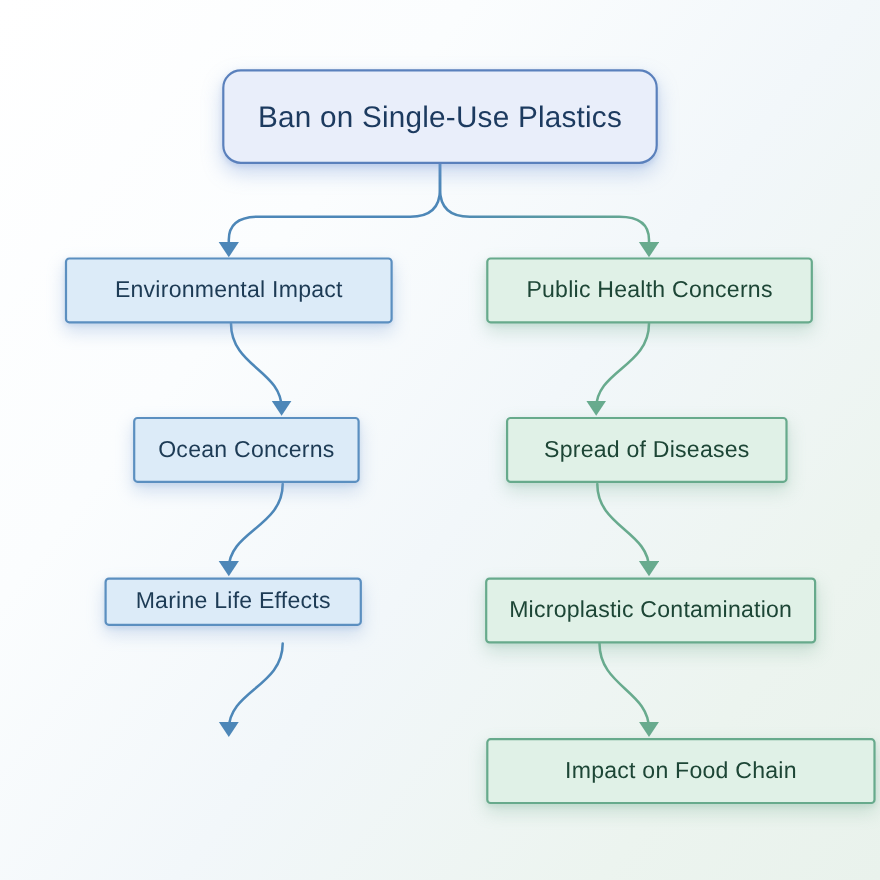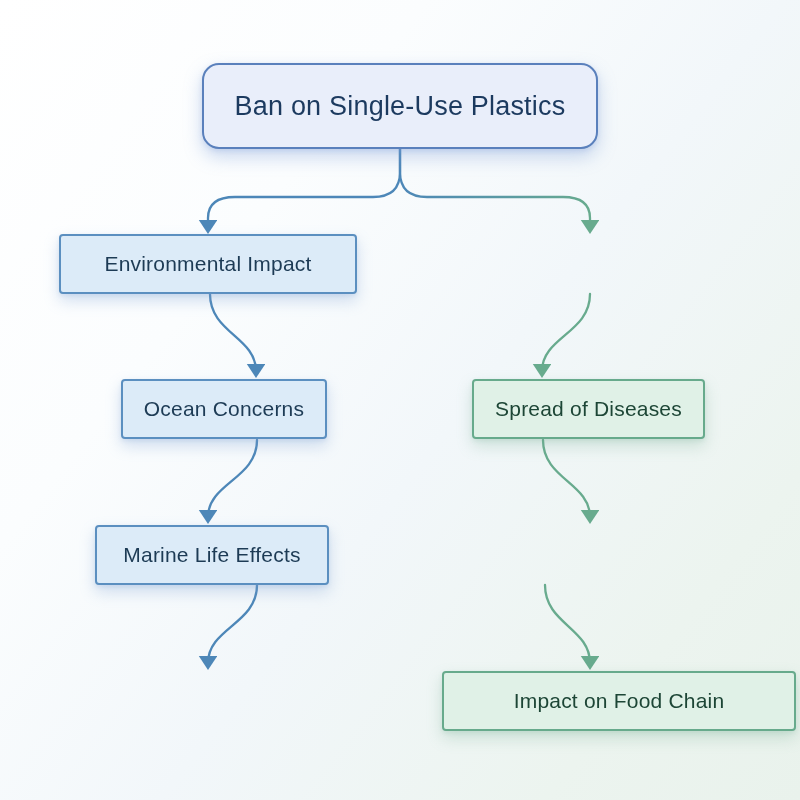--- a/index.html
+++ b/index.html
@@ -71,22 +71,22 @@
     border-color: var(--green-border, #67aa8c);
     color: var(--green-text, #1d4636);
     box-shadow: 0 7px 15px rgba(120, 176, 148, 0.30), 0 2px 4px rgba(120, 176, 148, 0.16);
   }
 
   
   #node-root     { left: 202px; top:  63px; width: 396px; height: 86px; }
   #node-env      { left:  59px; top: 234px; width: 298px; height: 60px; }
   #node-health   { left: 442px; top: 234px; width: 297px; height: 60px; }
   #node-ocean    { left: 121px; top: 379px; width: 206px; height: 60px; }
-  #node-spread   { left: 472px; top: 379px; width: 233px; height: 60px; }
-  #node-marine   { left:  95px; top: 525px; width: 234px; height: 60px; }
+  #node-spread   { left: 460px; top: 379px; width: 256px; height: 60px; }
+  #node-marine   { left:  95px; top: 525px; width: 234px; height: 44px; }
   #node-micro    { left: 441px; top: 525px; width: 301px; height: 60px; }
   #node-disrupt  { left:  62px; top: 671px; width: 296px; height: 60px; }
   #node-impact   { left: 442px; top: 671px; width: 354px; height: 60px; }
 </style>
 </head>
 <body>
 
 <div id="canvas">
 
   <svg id="edges" viewBox="0 0 800 800" xmlns="http://www.w3.org/2000/svg" aria-hidden="true">
@@ -113,24 +113,26 @@
 
     <path class="edge green" d="M590,294 C590,333 542,337 542,371" marker-end="url(#arrowGreen)"></path>
     <path class="edge green" d="M543,440 C543,479 590,483 590,517" marker-end="url(#arrowGreen)"></path>
     <path class="edge green" d="M545,585 C545,624 590,628 590,663" marker-end="url(#arrowGreen)"></path>
   </svg>
 
   <div class="node root" id="node-root">Ban on Single-Use Plastics</div>
 
   <div class="node blue" id="node-env">Environmental Impact</div>
 
+  <div class="node green" id="node-health">Public Health Concerns</div>
 
   <div class="node blue" id="node-ocean">Ocean Concerns</div>
 
   <div class="node green" id="node-spread">Spread of Diseases</div>
 
   <div class="node blue" id="node-marine">Marine Life Effects</div>
 
+  <div class="node green" id="node-micro">Microplastic Contamination</div>
 
 
   <div class="node green" id="node-impact">Impact on Food Chain</div>
 
 </div>
 
 </body></html>

